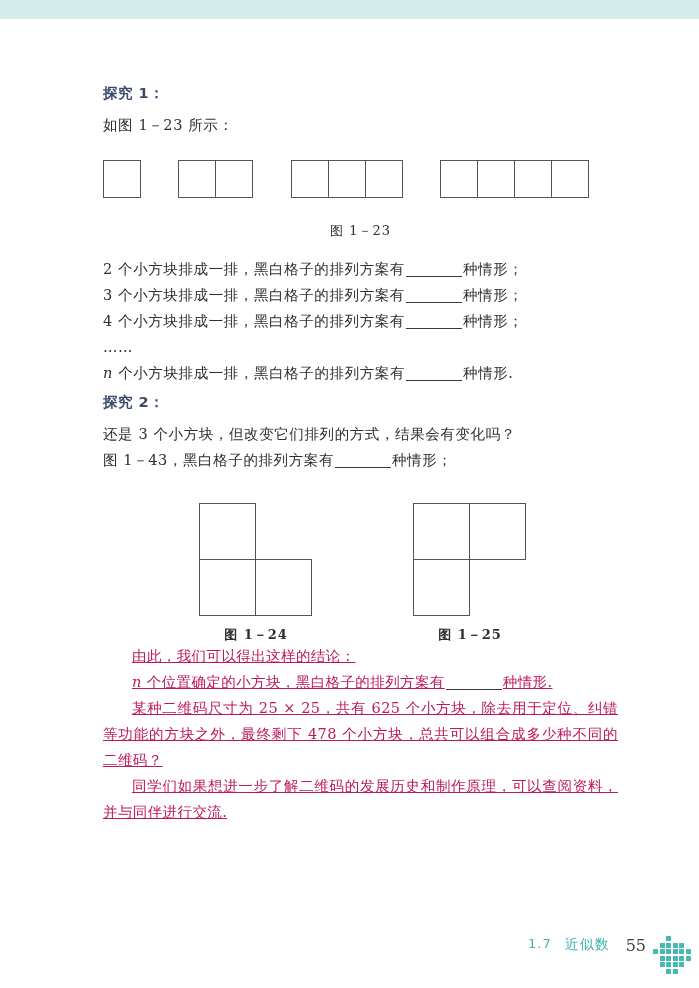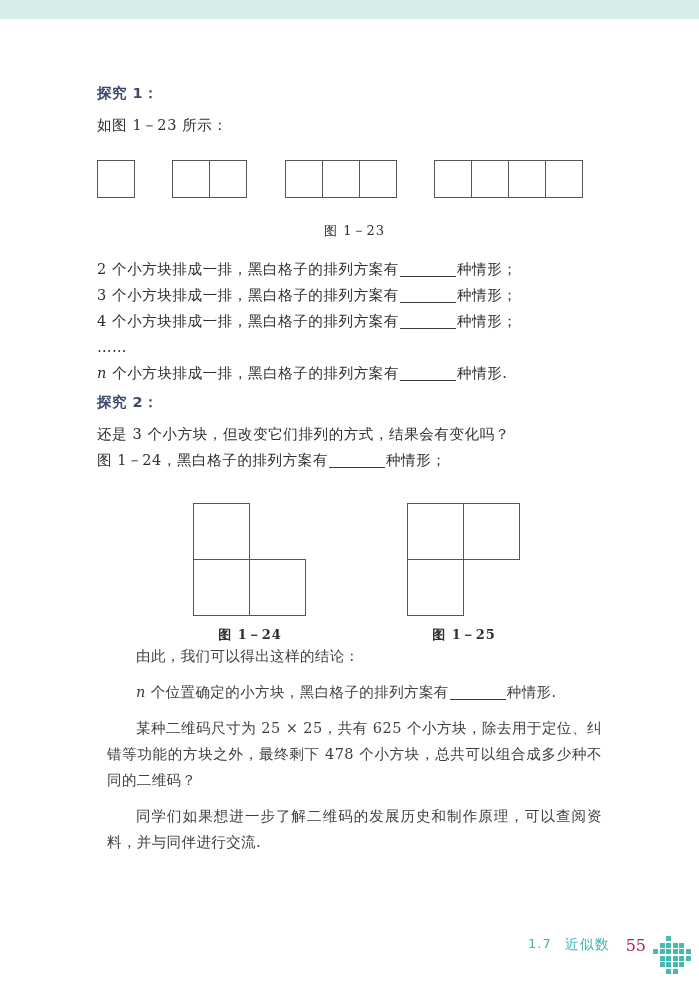--- a/index.html
+++ b/index.html
@@ -24,21 +24,21 @@
   }
   .page {
     position: absolute;
     top: 19px; left: 0;
     width: 699px;
     height: 969px;
     background: #ffffff;
   }
   .content {
     position: absolute;
-    left: 97px;
+    left: 103px;
     top: 65px;
     width: 515px;
   }
   .section-head {
     color: #3c4a6b;
     font-weight: bold;
     font-size: 14.5px;
     letter-spacing: 0.5px;
     margin: 0 0 9px 0;
     font-family: "DejaVu Sans", "Liberation Sans", sans-serif;
@@ -47,24 +47,25 @@
     font-size: 14.5px;
     line-height: 26px;
     margin: 0;
     color: #2f2f2f;
     letter-spacing: 0.6px;
     white-space: nowrap;
   }
   .para {
     font-size: 14.5px;
     line-height: 26px;
-    margin: 10px;
-    color: #404040;
+    margin: 0;
+    color: #be185d;
     letter-spacing: 0.4px;
     text-align: justify;
+    text-decoration: underline;
   }
   .indent { text-indent: 2em; }
   .mathvar {
     font-style: italic;
     font-family: "DejaVu Serif", "Liberation Serif", serif;
   }
   .blank {
     display: inline-block;
     width: 56px;
     border-bottom: 1px solid #3b3b3b;
@@ -151,21 +152,21 @@
     margin-right: 13px;
   }
   .footer-secname {
     color: #3fb3b0;
     font-size: 14px;
     font-family: "DejaVu Sans", "Liberation Sans", sans-serif;
     letter-spacing: 1px;
     margin-right: 16px;
   }
   .footer-pageno {
-    color: #be185d;
+    color: #404040;
     font-size: 16px;
     font-family: "DejaVu Serif", "Liberation Serif", serif;
     margin-right: 7px;
   }
   .qr-deco {
     display: grid;
     grid-template-columns: repeat(6, 5px);
     grid-auto-rows: 5px;
     gap: 1.6px;
     margin-right: 8px;
@@ -224,21 +225,21 @@
     <p class="line">……</p>
 
     <p class="line">
       <span class="mathvar">n</span><span> 个小方块排成一排，黑白格子的排列方案有</span><span class="blank"></span><span>种情形.</span>
     </p>
 
     <div class="section-head" style="margin-top:7px">探究 2：</div>
     <p class="line">还是 3 个小方块，但改变它们排列的方式，结果会有变化吗？</p>
 
     <p class="line">
-      <span>图 1－24，黑白格子的排列方案有</span><span class="blank"></span><span>种情形；</span>
+      <span>图 1－43，黑白格子的排列方案有</span><span class="blank"></span><span>种情形；</span>
     </p>
 
     <div class="lfigs">
       <div class="lwrap" style="left:96px;">
         <div class="lgrid">
           <div class="sq tl"></div>
           <div class="sq bl"></div>
           <div class="sq br"></div>
         </div>
         <div class="lcap">图 1－24</div>

